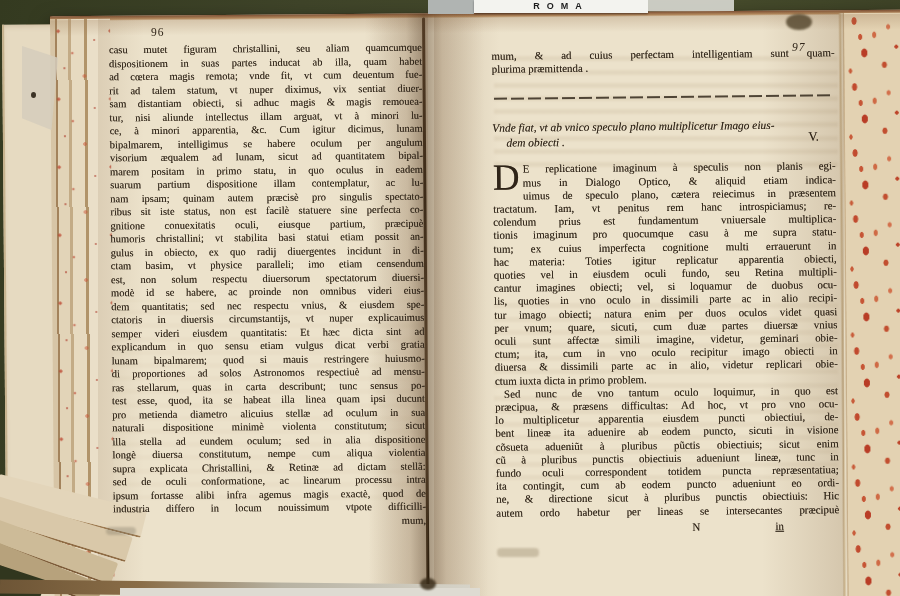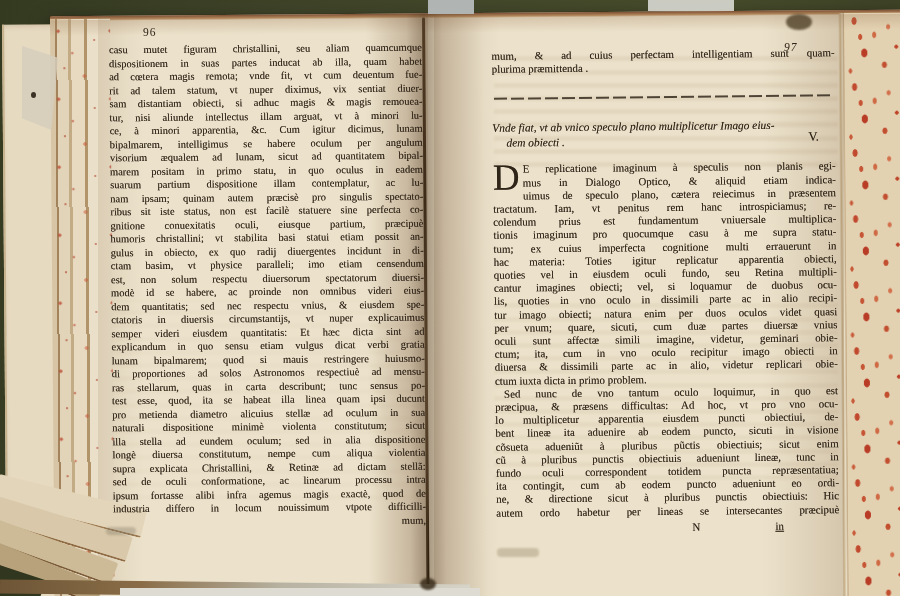--- a/index.html
+++ b/index.html
@@ -59,21 +59,21 @@
   .stk3{left:-14px;top:540px;width:132px;height:22px;transform:rotate(20deg);background:#cdbb98;border-bottom:2px solid #7d5c3a;}
   .stk4{left:-16px;top:562px;width:120px;height:20px;transform:rotate(22deg);background:#b7a27c;border-bottom:2px solid #6d4e30;}
   .corner-dark{position:absolute;left:-6px;top:572px;width:48px;height:32px;background:#31361e;transform:rotate(18deg);}
   .bstrip{position:absolute;left:0;top:582px;width:470px;height:14px;transform:rotate(.6deg);
         background:linear-gradient(90deg,#6d5536,#8a6d47 30%,#b7b2a2 60%,#d6d3c8);}
   .bstrip2{position:absolute;left:120px;top:588px;width:360px;height:8px;background:#dedbd2;}
   .fold{position:absolute;left:22px;top:46px;width:36px;height:84px;background:#d5cdbc;opacity:.85;
         clip-path:polygon(0 0,100% 14%,82% 100%,0 86%);}
   .dot-spot{position:absolute;left:31px;top:92px;width:5px;height:6px;background:#3c3326;border-radius:50%;}
   
-  .pnum{position:absolute;font-size:11.5px;color:#2f2418;letter-spacing:1px;}
+  .pnum{position:absolute;font-size:11.5px;color:#2f2418;letter-spacing:1px;margin-left:8px;}
   .pnum96{left:143px;top:26px;}
   .pnum97{left:784px;top:41px;font-style:italic;}
   .col{position:absolute;color:#2f2418;text-shadow:0 0 .5px rgba(47,36,24,.55);}
   .col-left{left:111px;top:42px;width:313px;font-size:10.5px;line-height:13.5px;transform:rotate(-0.5deg);}
   .col-right{left:494px;top:48px;width:343px;font-size:10.9px;line-height:13.2px;transform:rotate(-0.6deg);}
   .line{text-align:justify;text-align-last:justify;height:auto;}
   .line-last-right{text-align:right;}
   .line-last-left{text-align:left;}
   .rule{height:2px;margin:22px 2px 21px 2px;opacity:.85;
         background:repeating-linear-gradient(90deg,#342a1d 0 13px,rgba(52,42,29,0) 13px 17px);}
@@ -137,20 +137,23 @@
 
   <div class="bleed bleed1"></div>
   <div class="bleed bleed2"></div>
   <div class="bleed bleed0"></div>
   <div class="blot blot1"></div>
   <div class="blot blot2"></div>
   <div class="blot blot3"></div>
   <div class="blot blot4"></div>
 
   <div class="label-gray"></div>
+  <div class="label-white">
+    <span>ROMA</span>
+  </div>
   <div class="label-right"></div>
 
   <div class="pnum pnum96">96</div>
   <div class="pnum pnum97">97</div>
 
   <div class="col col-left">
     <div>
         <div class="line">casu mutet figuram christallini, seu aliam quamcumque</div>
         <div class="line">dispositionem in suas partes inducat ab illa, quam habet</div>
         <div class="line">ad cœtera magis remota; vnde fit, vt cum deuentum fue-</div>

